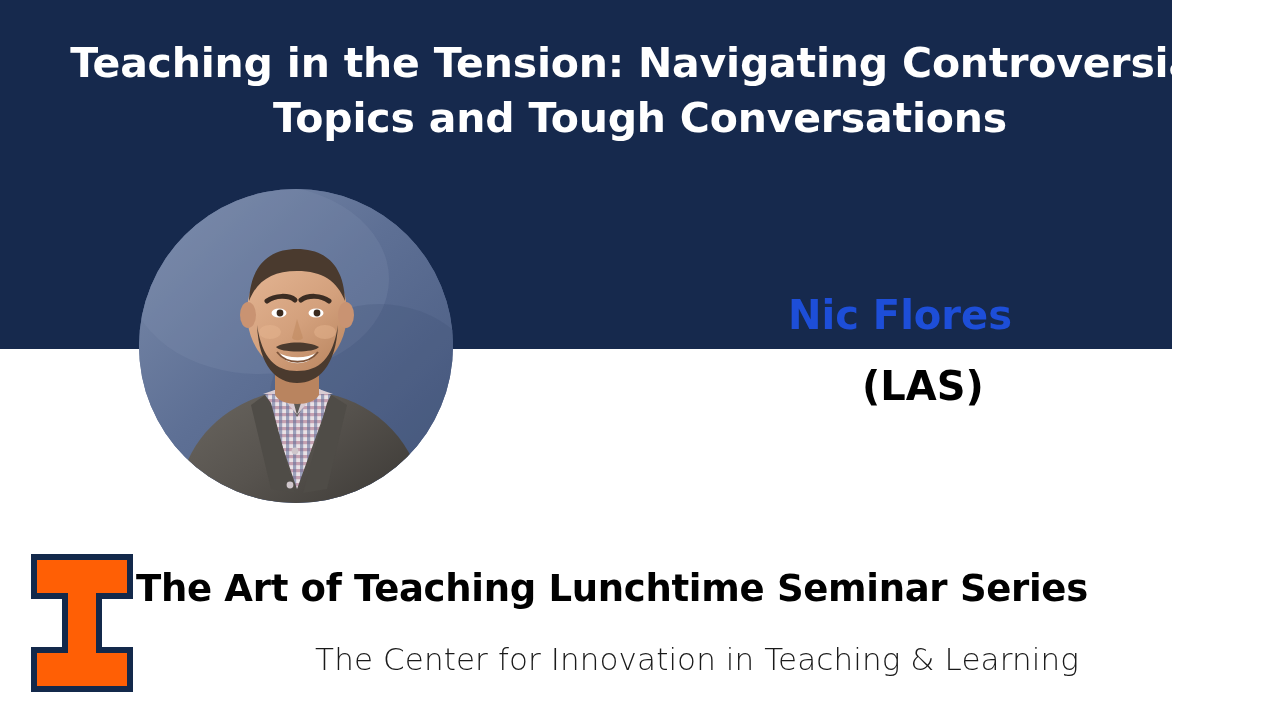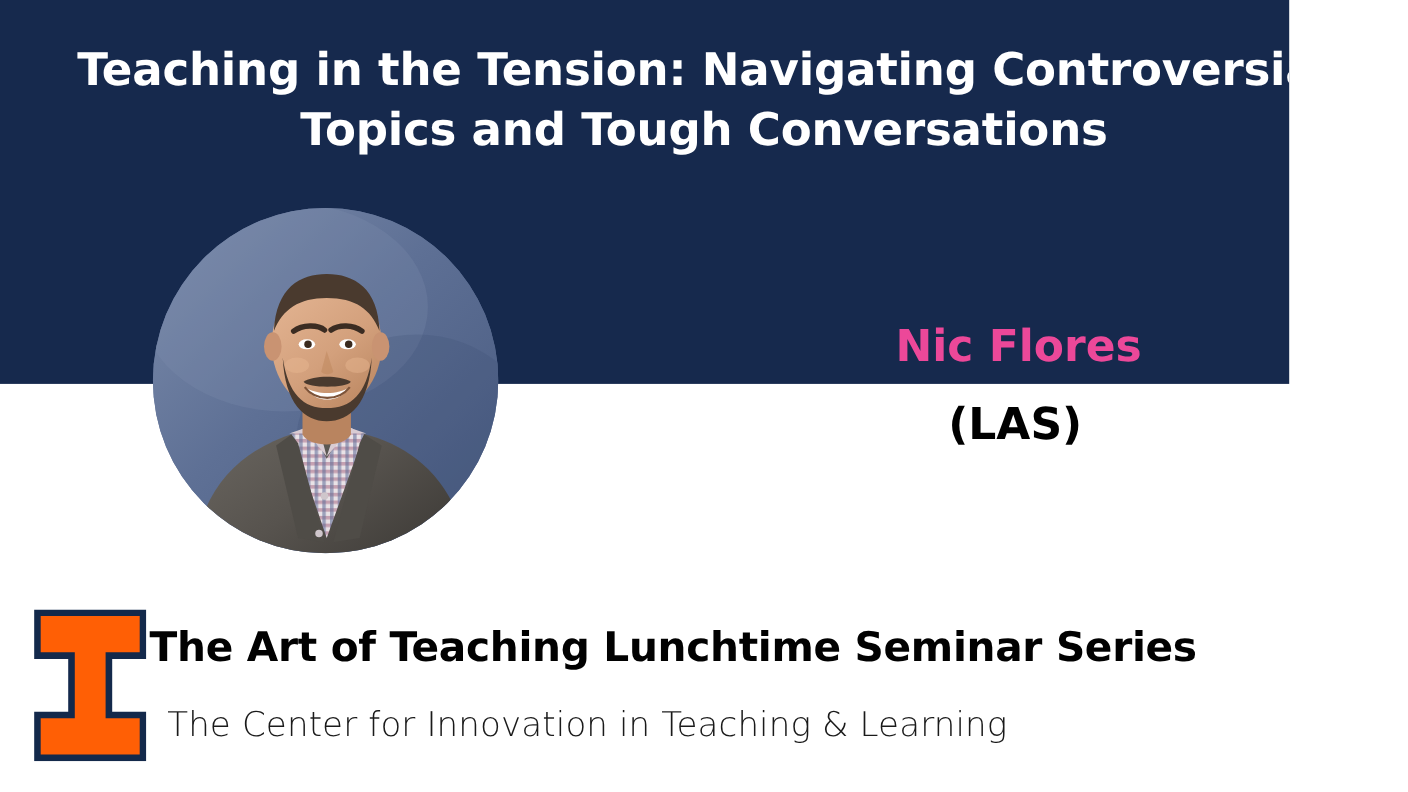--- a/index.html
+++ b/index.html
@@ -51,22 +51,22 @@
     left: 700px;
     top: 288px;
     width: 560px;
     font-family: "DejaVu Sans", sans-serif;
     font-weight: bold;
     font-size: 40px;
     line-height: 55px;
   }
   .presenter-name {
     display: block;
-    color: #ec4899;
-    margin-left: 114px;
+    color: #1d4ed8;
+    margin-left: 88px;
   }
   .presenter-affil {
     display: block;
     color: #000000;
     margin-left: 162px;
     margin-top: 16px;
   }
 
   
   .portrait {
@@ -107,21 +107,21 @@
     font-weight: bold;
     font-size: 37px;
     line-height: 48px;
     letter-spacing: -0.3px;
   }
   .series-subtitle {
     position: absolute;
     left: 152px;
     top: 638px;
     width: 1090px;
-    text-align: left;
+    text-align: center;
     color: #1a1a1a;
     font-family: "DejaVu Sans", sans-serif;
     font-weight: 300;
     font-size: 31px;
     line-height: 42px;
     letter-spacing: 0.1px;
   }
 </style>
 </head>
 <body>

